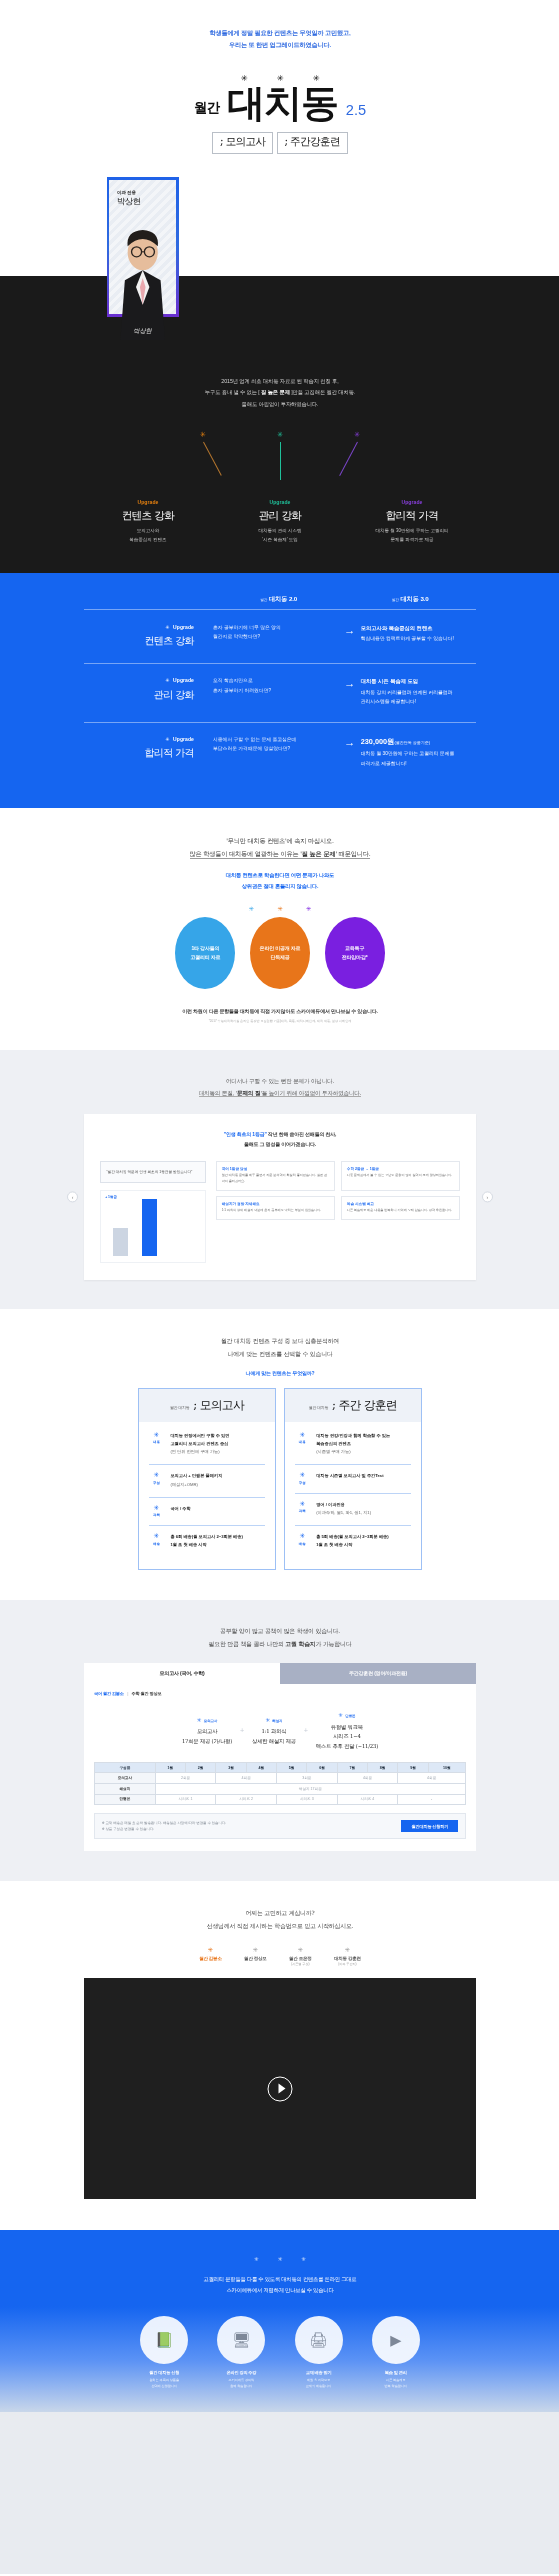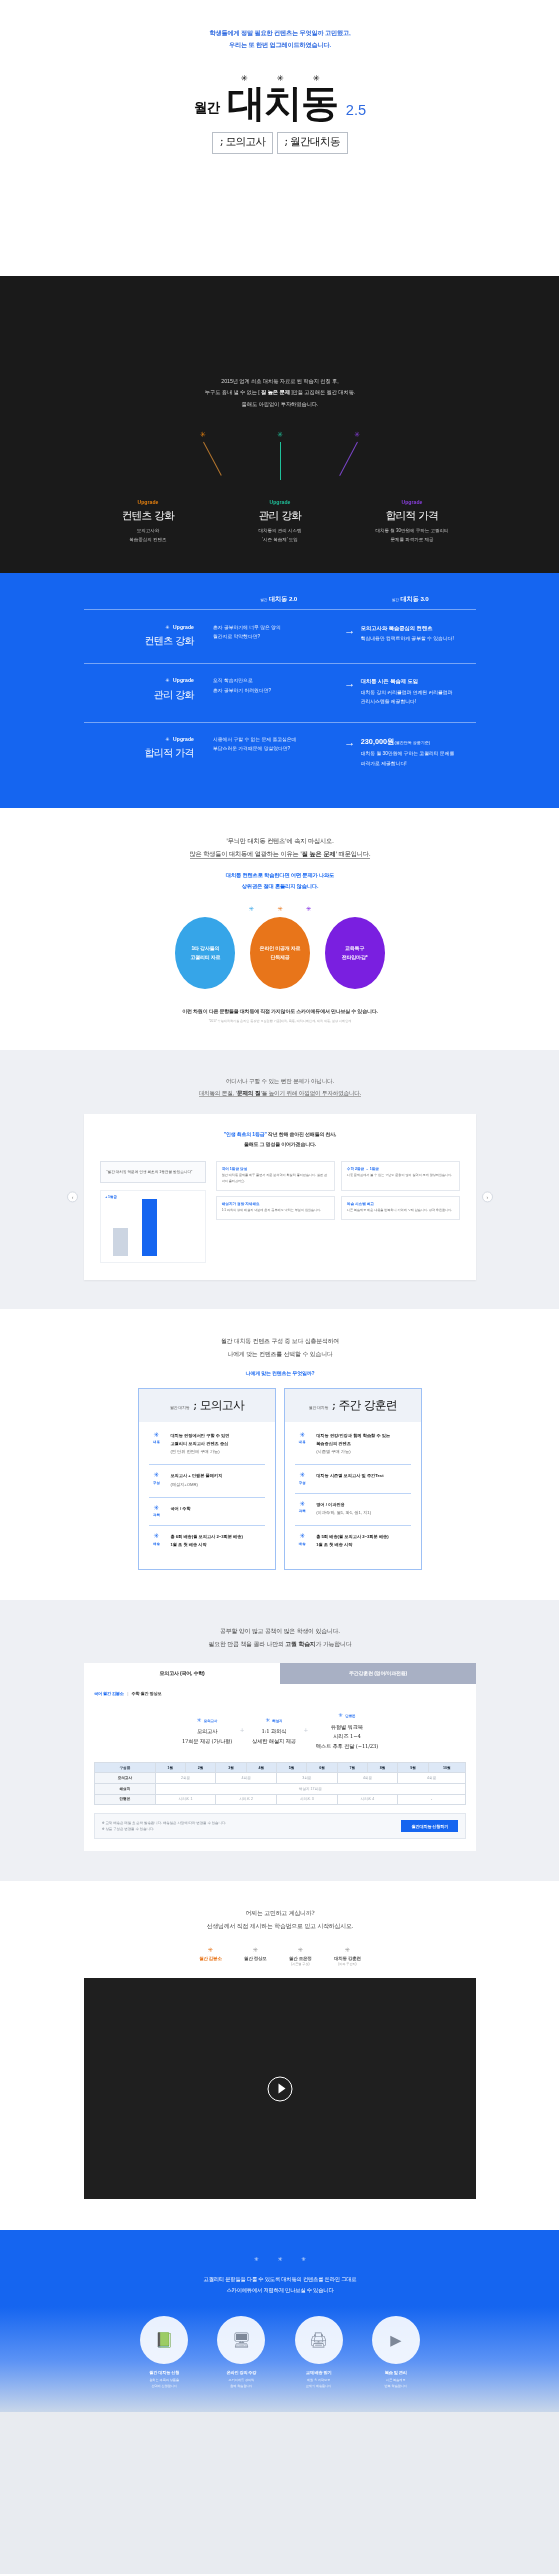--- a/index.html
+++ b/index.html
@@ -213,32 +213,50 @@
       <span class="ast">✳</span>
       <span class="ast">✳</span>
     </div>
     <div class="logo-row">
       <span class="logo-small">월간</span>
       <span class="logo-big">대치동</span>
       <span class="logo-ver">2.5</span>
     </div>
     <div class="tag-row">
       <span class="tag">; 모의고사</span>
-      <span class="tag">; 월간대치동</span>
+      <span class="tag">; 주간강훈련</span>
     </div>
   </section>
 
   <section class="teachers">
     <div class="teachers-bg-top"></div>
     <div class="teachers-bg-bot"></div>
     <div class="t-grid">
 
 
 
 
+      <div class="t-card c4">
+        <div class="t-inner"></div>
+        <div class="t-label">
+          <div class="t-subject">이과 전용</div>
+          <div class="t-name">박상현</div>
+        </div>
+        <svg class="t-photo" viewBox="0 0 128 215" preserveAspectRatio="xMidYMax meet">
+          <ellipse cx="64" cy="58" rx="27" ry="32" fill="#e6bd9c"></ellipse>
+          <path d="M37 47 q27 -26 54 0 q3 -27 -27 -29 q-30 2 -27 29z" fill="#221e1b"></path>
+          <circle cx="53" cy="57" r="9" fill="none" stroke="#2b2420" stroke-width="2.4"></circle>
+          <circle cx="76" cy="57" r="9" fill="none" stroke="#2b2420" stroke-width="2.4"></circle>
+          <line x1="62" y1="57" x2="67" y2="57" stroke="#2b2420" stroke-width="1.9"></line>
+          <path d="M64 90 L32 108 L24 215 L104 215 L96 108 Z" fill="#1a1a1c"></path>
+          <path d="M64 90 L52 120 L64 152 L76 120 Z" fill="#f2f2f2"></path>
+          <path d="M64 104 L59 120 L64 152 L69 120 Z" fill="#e9a8ae"></path>
+        </svg>
+        <div class="t-sign">박상현</div>
+      </div>
 
     </div>
   </section>
 
   <section class="dark">
     <p>2015년 업계 최초 대치동 자료로 된 학습지 런칭 후,</p>
     <p>
       <span>누구도 흉내 낼 수 없는 [ </span><b>질 높은 문제</b><span> ]만을 고집해온 월간 대치동.</span>
     </p>
     <p>올해도 아낌없이 투자하였습니다.</p>

